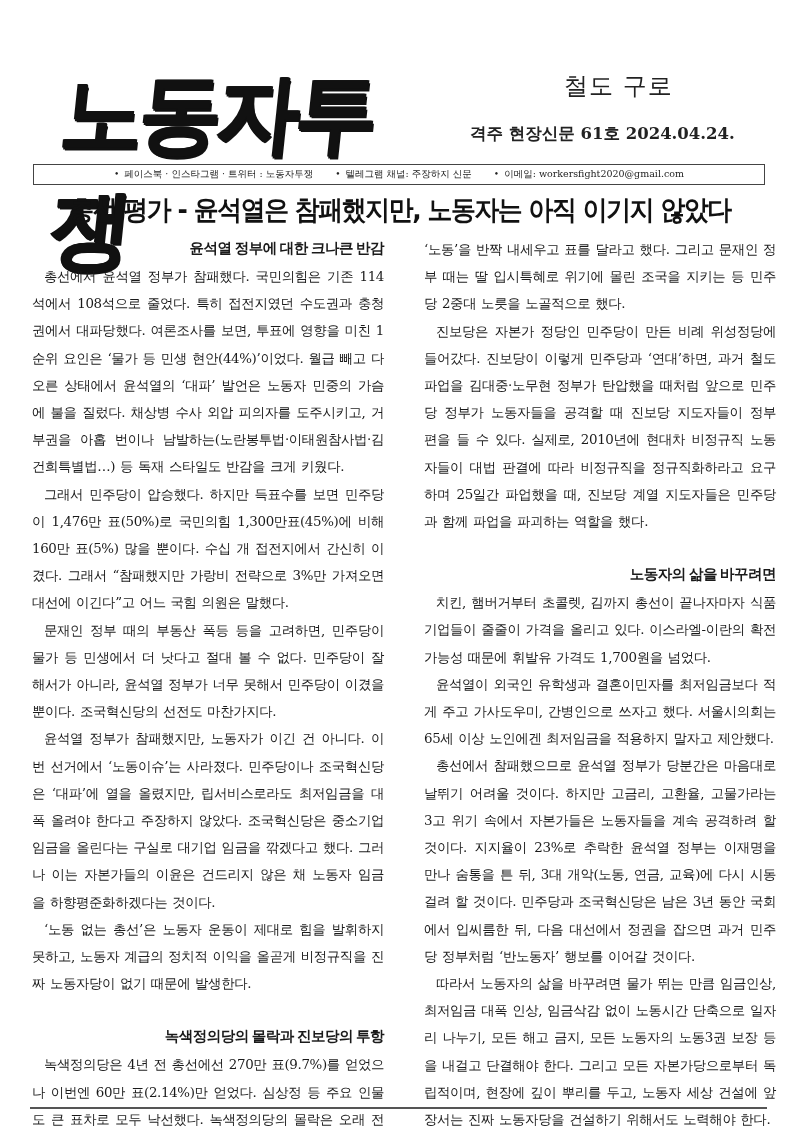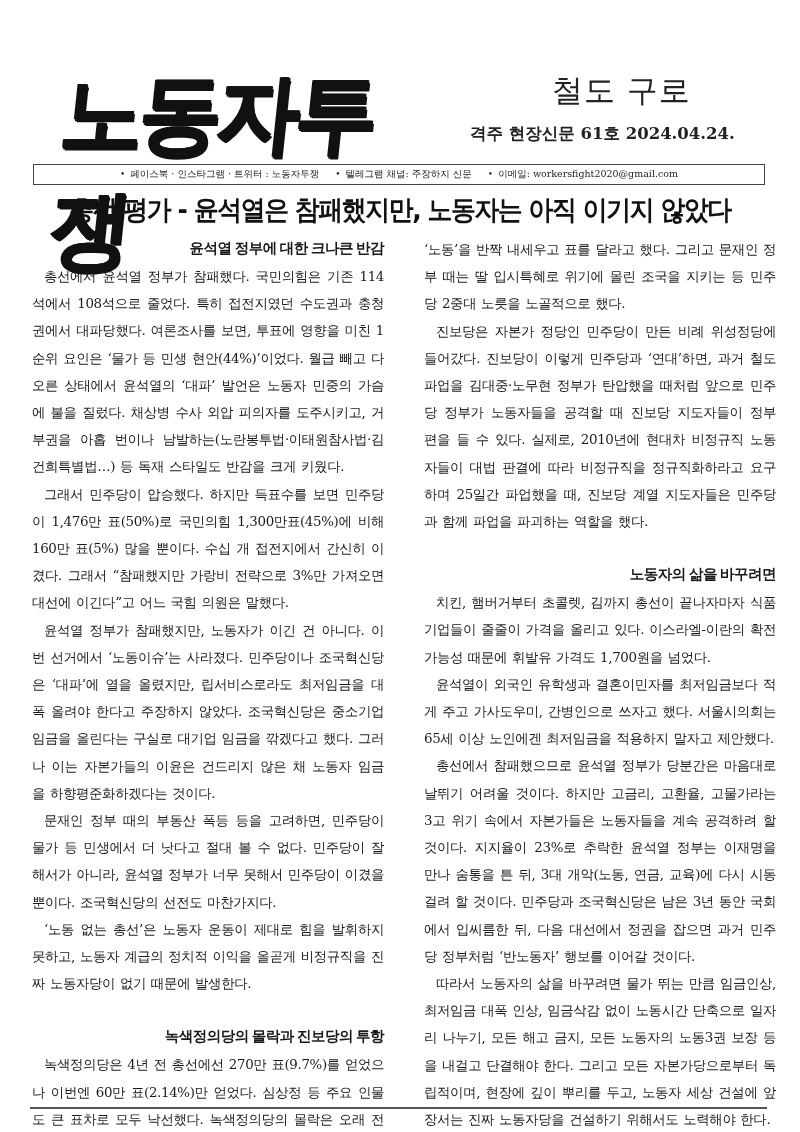--- a/index.html
+++ b/index.html
@@ -7,32 +7,32 @@
     .page { position: absolute; left: 0; top: 0; width: 800px; height: 1132px; }
 
     .masthead-logo {
       position: absolute; left: 62px; top: 58px; width: 370px; height: 110px;
       font-family: "DejaVu Serif", serif; font-weight: bold; font-size: 82px;
       letter-spacing: -4px; line-height: 110px; color: #111;
       transform: skewX(-6deg) scaleY(1.05);
       text-shadow: 1px 0 0 #111, -1px 0 0 #111, 0 1px 0 #111, 2px 2px 0 #111;
     }
     .edition {
-      position: absolute; left: 552px; top: 70px;
-      font-family: "DejaVu Serif", serif; font-size: 31px; color: #222; letter-spacing: 1px;
+      position: absolute; left: 564px; top: 70px;
+      font-family: "DejaVu Serif", serif; font-size: 24px; color: #222; letter-spacing: 1px;
     }
     .issue {
       position: absolute; left: 470px; top: 123px;
       font-family: "DejaVu Serif", serif; font-size: 16.5px; color: #222; font-weight: bold;
     }
     .contact-box {
       position: absolute; left: 33px; top: 164px; width: 732px; height: 21px;
       border: 1px solid #444; box-sizing: border-box;
       font-family: "DejaVu Serif", serif; font-size: 9.5px; color: #222;
-      display: flex; align-items: center; justify-content: center; gap: 16px;
+      display: flex; align-items: center; justify-content: center; gap: 22px;
     }
     .contact-box .bullet { font-size: 9px; margin-right: 2px; }
     .headline {
       position: absolute; left: 0; top: 192px; width: 800px; text-align: center;
       font-family: "DejaVu Sans", sans-serif; font-weight: bold; font-size: 27px;
       letter-spacing: -1.5px; color: #111; transform: scaleX(0.92); transform-origin: center;
     }
 
     .col { position: absolute; top: 236px; width: 352px; }
     .col.left { left: 32px; }
@@ -76,22 +76,22 @@
       <span>이메일: workersfight2020@gmail.com</span>
     </span>
   </div>
 
   <div class="headline">총선 평가 - 윤석열은 참패했지만, 노동자는 아직 이기지 않았다</div>
 
   <div class="col left">
     <div class="section-title">윤석열 정부에 대한 크나큰 반감</div>
     <p class="para">총선에서 윤석열 정부가 참패했다. 국민의힘은 기존 114석에서 108석으로 줄었다. 특히 접전지였던 수도권과 충청권에서 대파당했다. 여론조사를 보면, 투표에 영향을 미친 1순위 요인은 ‘물가 등 민생 현안(44%)’이었다. 월급 빼고 다 오른 상태에서 윤석열의 ‘대파’ 발언은 노동자 민중의 가슴에 불을 질렀다. 채상병 수사 외압 피의자를 도주시키고, 거부권을 아홉 번이나 남발하는(노란봉투법·이태원참사법·김건희특별법…) 등 독재 스타일도 반감을 크게 키웠다.</p>
     <p class="para">그래서 민주당이 압승했다. 하지만 득표수를 보면 민주당이 1,476만 표(50%)로 국민의힘 1,300만표(45%)에 비해 160만 표(5%) 많을 뿐이다. 수십 개 접전지에서 간신히 이겼다. 그래서 “참패했지만 가랑비 전략으로 3%만 가져오면 대선에 이긴다”고 어느 국힘 의원은 말했다.</p>
+    <p class="para">문재인 정부 때의 부동산 폭등 등을 고려하면, 민주당이 물가 등 민생에서 더 낫다고 절대 볼 수 없다. 민주당이 잘해서가 아니라, 윤석열 정부가 너무 못해서 민주당이 이겼을 뿐이다. 조국혁신당의 선전도 마찬가지다.</p>
     <p class="para">윤석열 정부가 참패했지만, 노동자가 이긴 건 아니다. 이번 선거에서 ‘노동이슈’는 사라졌다. 민주당이나 조국혁신당은 ‘대파’에 열을 올렸지만, 립서비스로라도 최저임금을 대폭 올려야 한다고 주장하지 않았다. 조국혁신당은 중소기업 임금을 올린다는 구실로 대기업 임금을 깎겠다고 했다. 그러나 이는 자본가들의 이윤은 건드리지 않은 채 노동자 임금을 하향평준화하겠다는 것이다.</p>
-    <p class="para">문재인 정부 때의 부동산 폭등 등을 고려하면, 민주당이 물가 등 민생에서 더 낫다고 절대 볼 수 없다. 민주당이 잘해서가 아니라, 윤석열 정부가 너무 못해서 민주당이 이겼을 뿐이다. 조국혁신당의 선전도 마찬가지다.</p>
     <p class="para">‘노동 없는 총선’은 노동자 운동이 제대로 힘을 발휘하지 못하고, 노동자 계급의 정치적 이익을 올곧게 비정규직을 진짜 노동자당이 없기 때문에 발생한다.</p>
     <div class="gap"></div>
     <div class="section-title">녹색정의당의 몰락과 진보당의 투항</div>
     <p class="para">녹색정의당은 4년 전 총선에선 270만 표(9.7%)를 얻었으나 이번엔 60만 표(2.14%)만 얻었다. 심상정 등 주요 인물도 큰 표차로 모두 낙선했다. 녹색정의당의 몰락은 오래 전부터 예견돼 왔다. 정의당은 노동자들의 하루하루 삶과 투쟁에 헌신적으로 결합하지 않은 채 선거 때만</p>
   </div>
 
   <div class="col right">
     <p class="para no-indent">‘노동’을 반짝 내세우고 표를 달라고 했다. 그리고 문재인 정부 때는 딸 입시특혜로 위기에 몰린 조국을 지키는 등 민주당 2중대 노릇을 노골적으로 했다.</p>
     <p class="para">진보당은 자본가 정당인 민주당이 만든 비례 위성정당에 들어갔다. 진보당이 이렇게 민주당과 ‘연대’하면, 과거 철도 파업을 김대중·노무현 정부가 탄압했을 때처럼 앞으로 민주당 정부가 노동자들을 공격할 때 진보당 지도자들이 정부 편을 들 수 있다. 실제로, 2010년에 현대차 비정규직 노동자들이 대법 판결에 따라 비정규직을 정규직화하라고 요구하며 25일간 파업했을 때, 진보당 계열 지도자들은 민주당과 함께 파업을 파괴하는 역할을 했다.</p>
     <div class="gap"></div>

